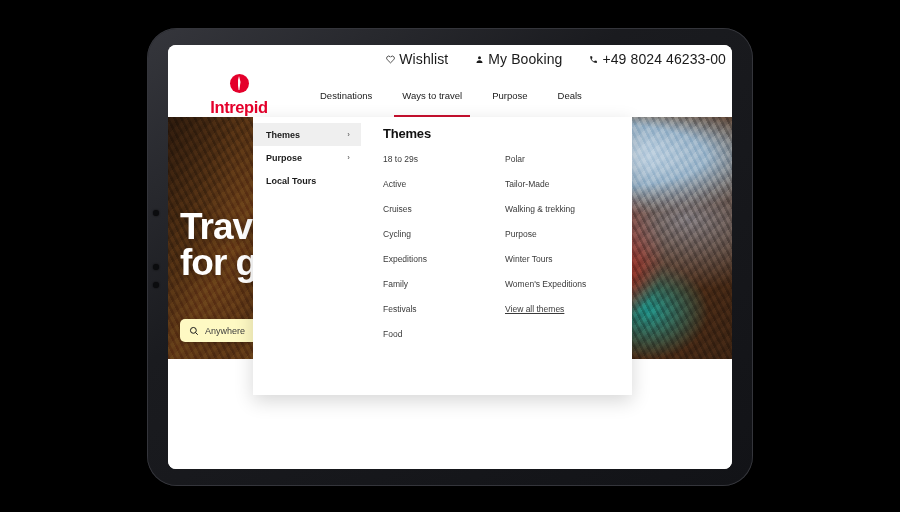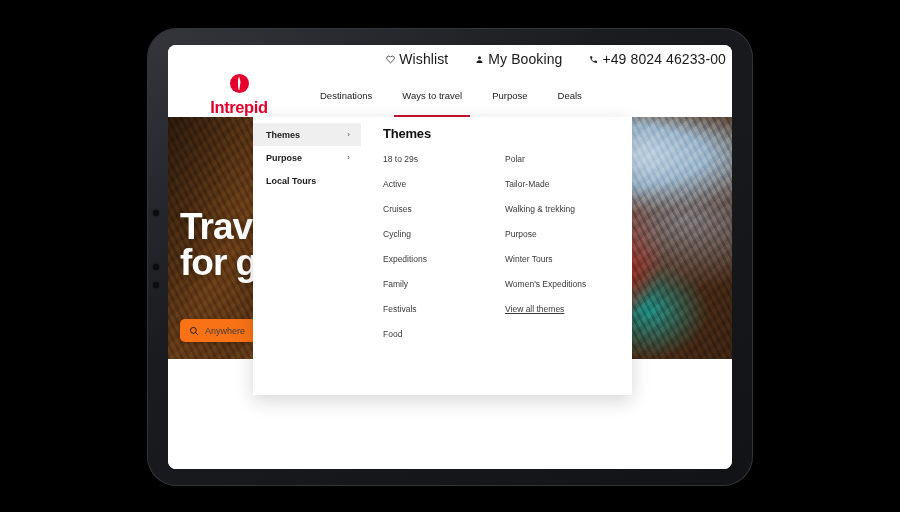--- a/index.html
+++ b/index.html
@@ -201,21 +201,21 @@
   }
 
   .hero-search {
     position: absolute;
     left: 12px;
     top: 202px;
     z-index: 2;
     display: flex;
     align-items: center;
     gap: 6px;
-    background: #f97316;
+    background: #fef9c3;
     border-radius: 5px;
     height: 23px;
     padding: 0 13px 0 9px;
     min-width: 96px;
     box-shadow: 0 1px 4px rgba(0,0,0,0.25);
   }
   .hero-search .ph {
     font-size: 9px;
     color: #3c3c3c;
     white-space: nowrap;

